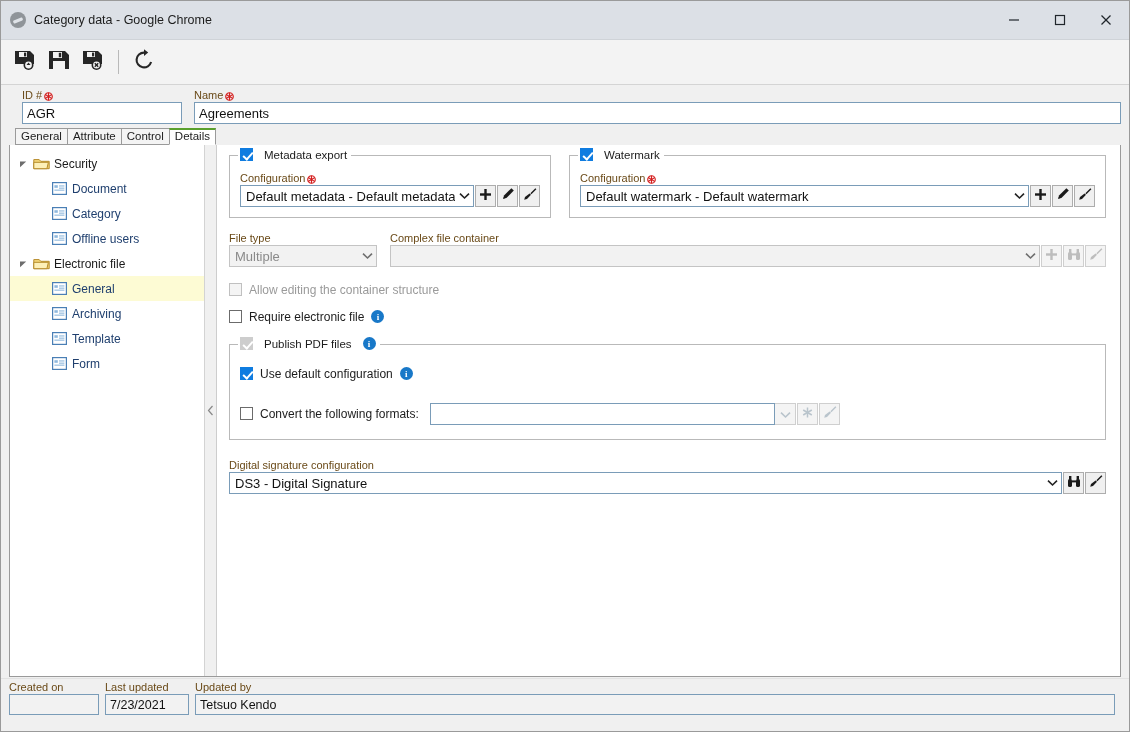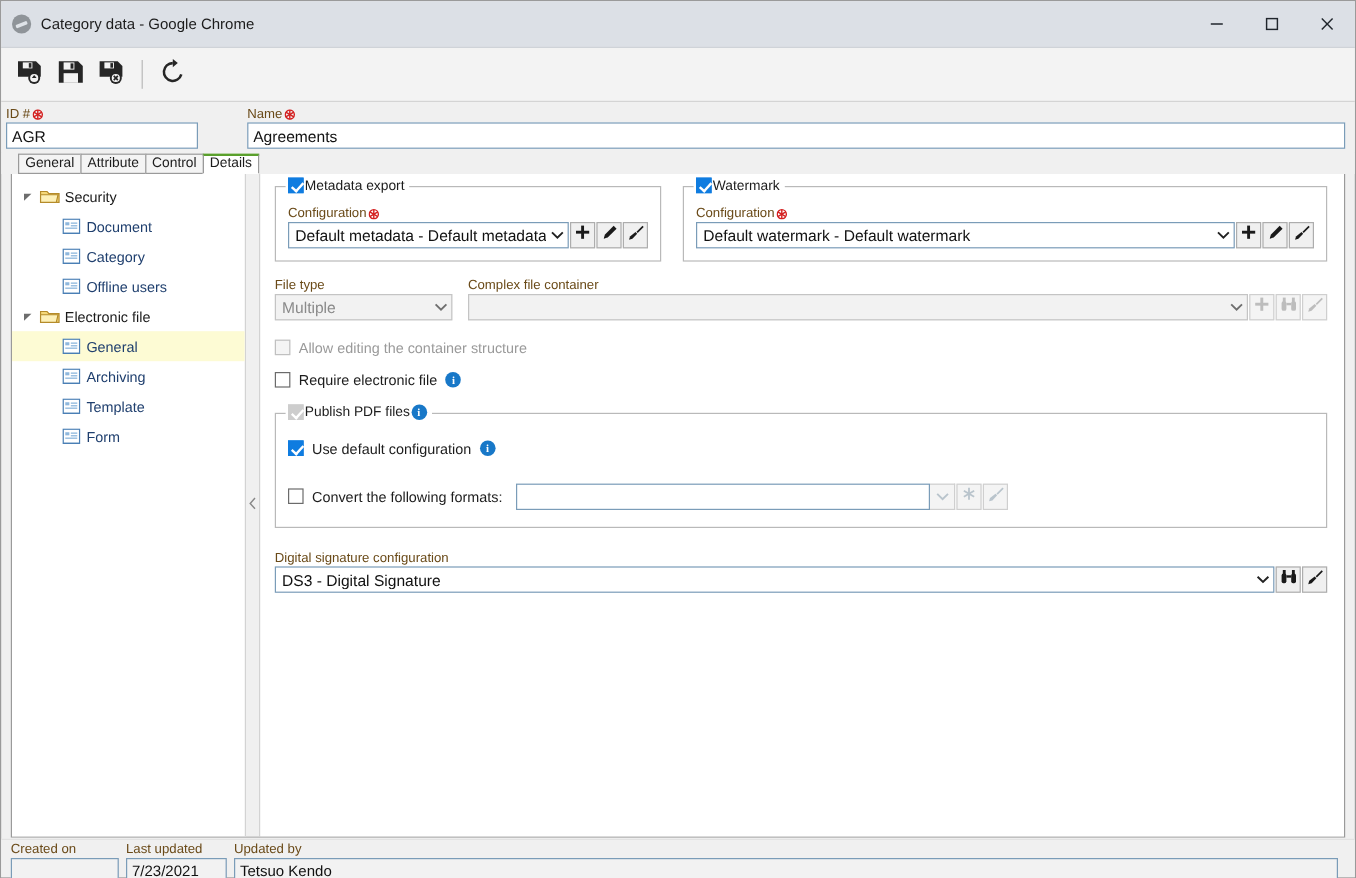--- a/index.html
+++ b/index.html
@@ -72,24 +72,23 @@
   }
   .tool-sep {
     width: 1px; height: 24px;
     background: #b9b9b9;
     margin: 0 9px 0 7px;
   }
 
   
   #idname-row {
     flex: 0 0 auto;
-    padding: 4px 8px 3px 4px;
+    padding: 4px 8px 3px 21px;
     display: flex;
     background: #f0f0f0;
-    gap: 29px;
   }
   .fieldgroup { display: flex; flex-direction: column; }
   .fieldlabel {
     font-size: 11px; color: #6a4a18;
     margin-bottom: 1px; line-height: 12px;
     display: flex; align-items: center; gap: 2px;
     white-space: nowrap;
   }
   .req {
     display: inline-block;
@@ -201,21 +200,21 @@
     border: 1px solid #b9b9b9;
     position: relative;
     padding: 16px 10px 10px 10px;
     margin-bottom: 0;
   }
   .groupbox-legend {
     position: absolute;
     top: -8px; left: 8px;
     background: #fff;
     padding: 0 4px 0 2px;
-    display: flex; align-items: center; gap: 1px;
+    display: flex; align-items: center; gap: 11px;
     font-size: 11.5px;
     color: #1c1c1c;
     white-space: nowrap;
   }
 
   
   .cb {
     width: 13px; height: 13px;
     border: 1px solid #6b6b6b;
     background: #fff;
@@ -293,21 +292,21 @@
     background: #f0f0f0;
     display: flex; align-items: center; justify-content: center;
     margin-left: 1px;
     flex: 0 0 auto;
   }
   .iconbtn.disabled { border-color: #cfcfcf; background: #f4f4f4; }
 
   
   #footer {
     flex: 0 0 auto;
-    height: 32px;
+    height: 53px;
     background: #f0f0f0;
     padding: 2px 8px 0 8px;
     display: flex; align-items: flex-start;
     border-top: 1px solid #e2e2e2;
   }
   #footer .fieldgroup { margin-right: 6px; }
   .foot-input {
     height: 21px;
     border: 1px solid #7a9cb8;
     background: #f2f2f2;

